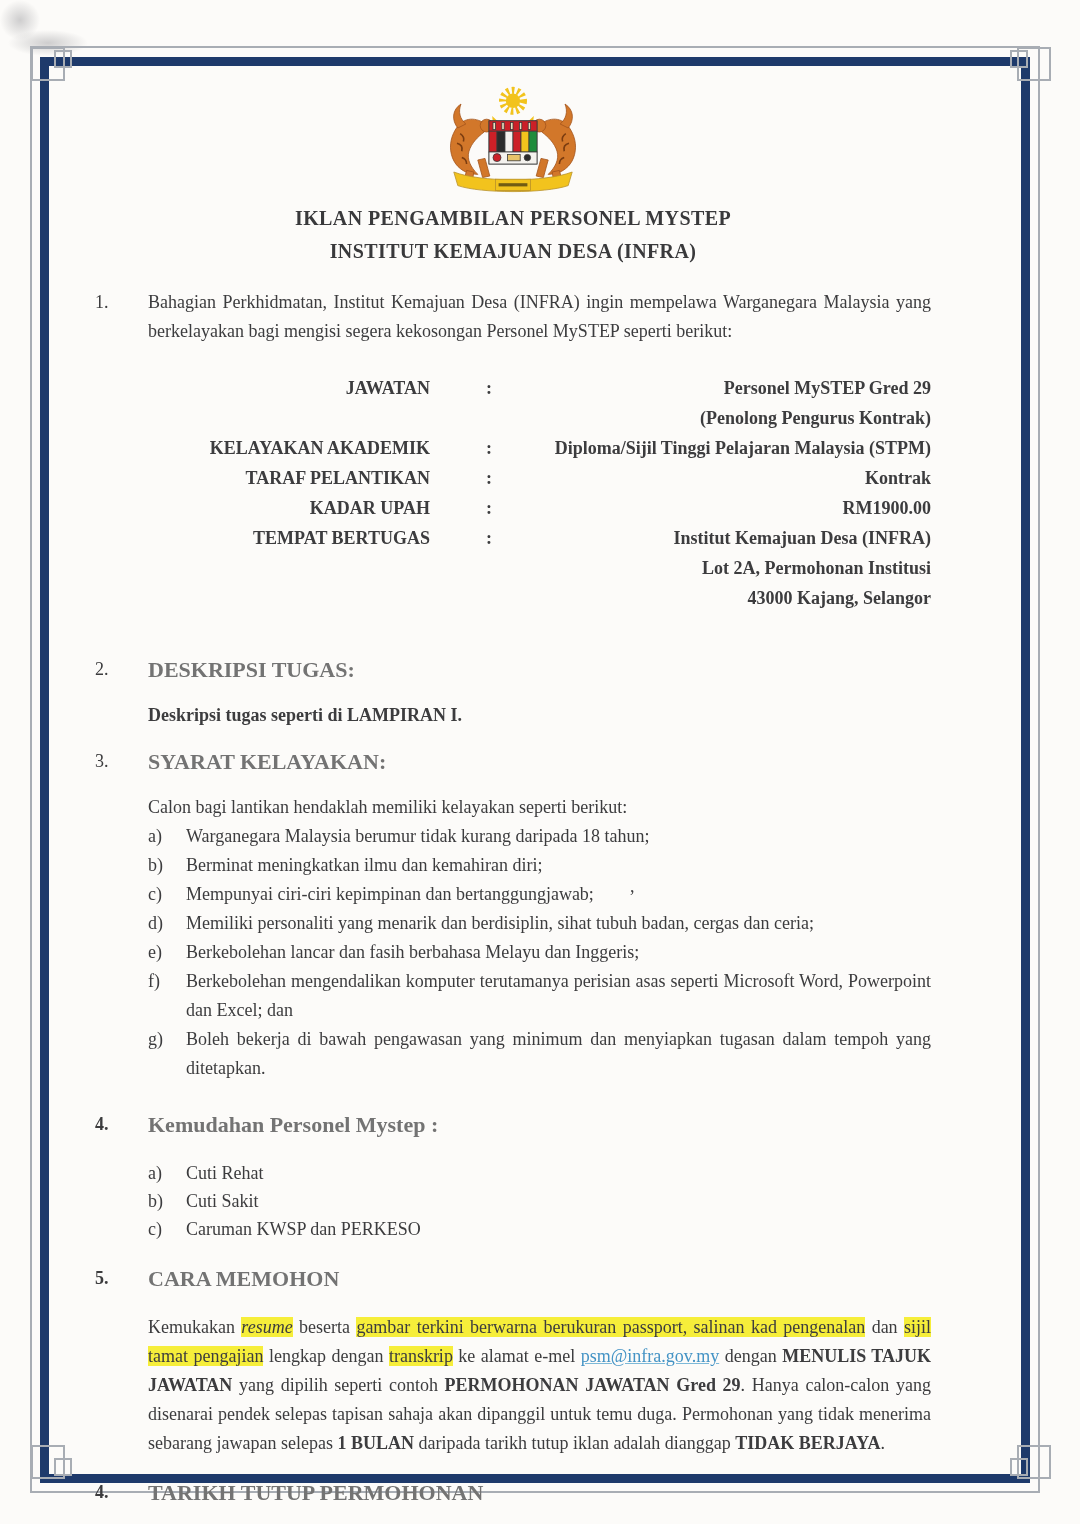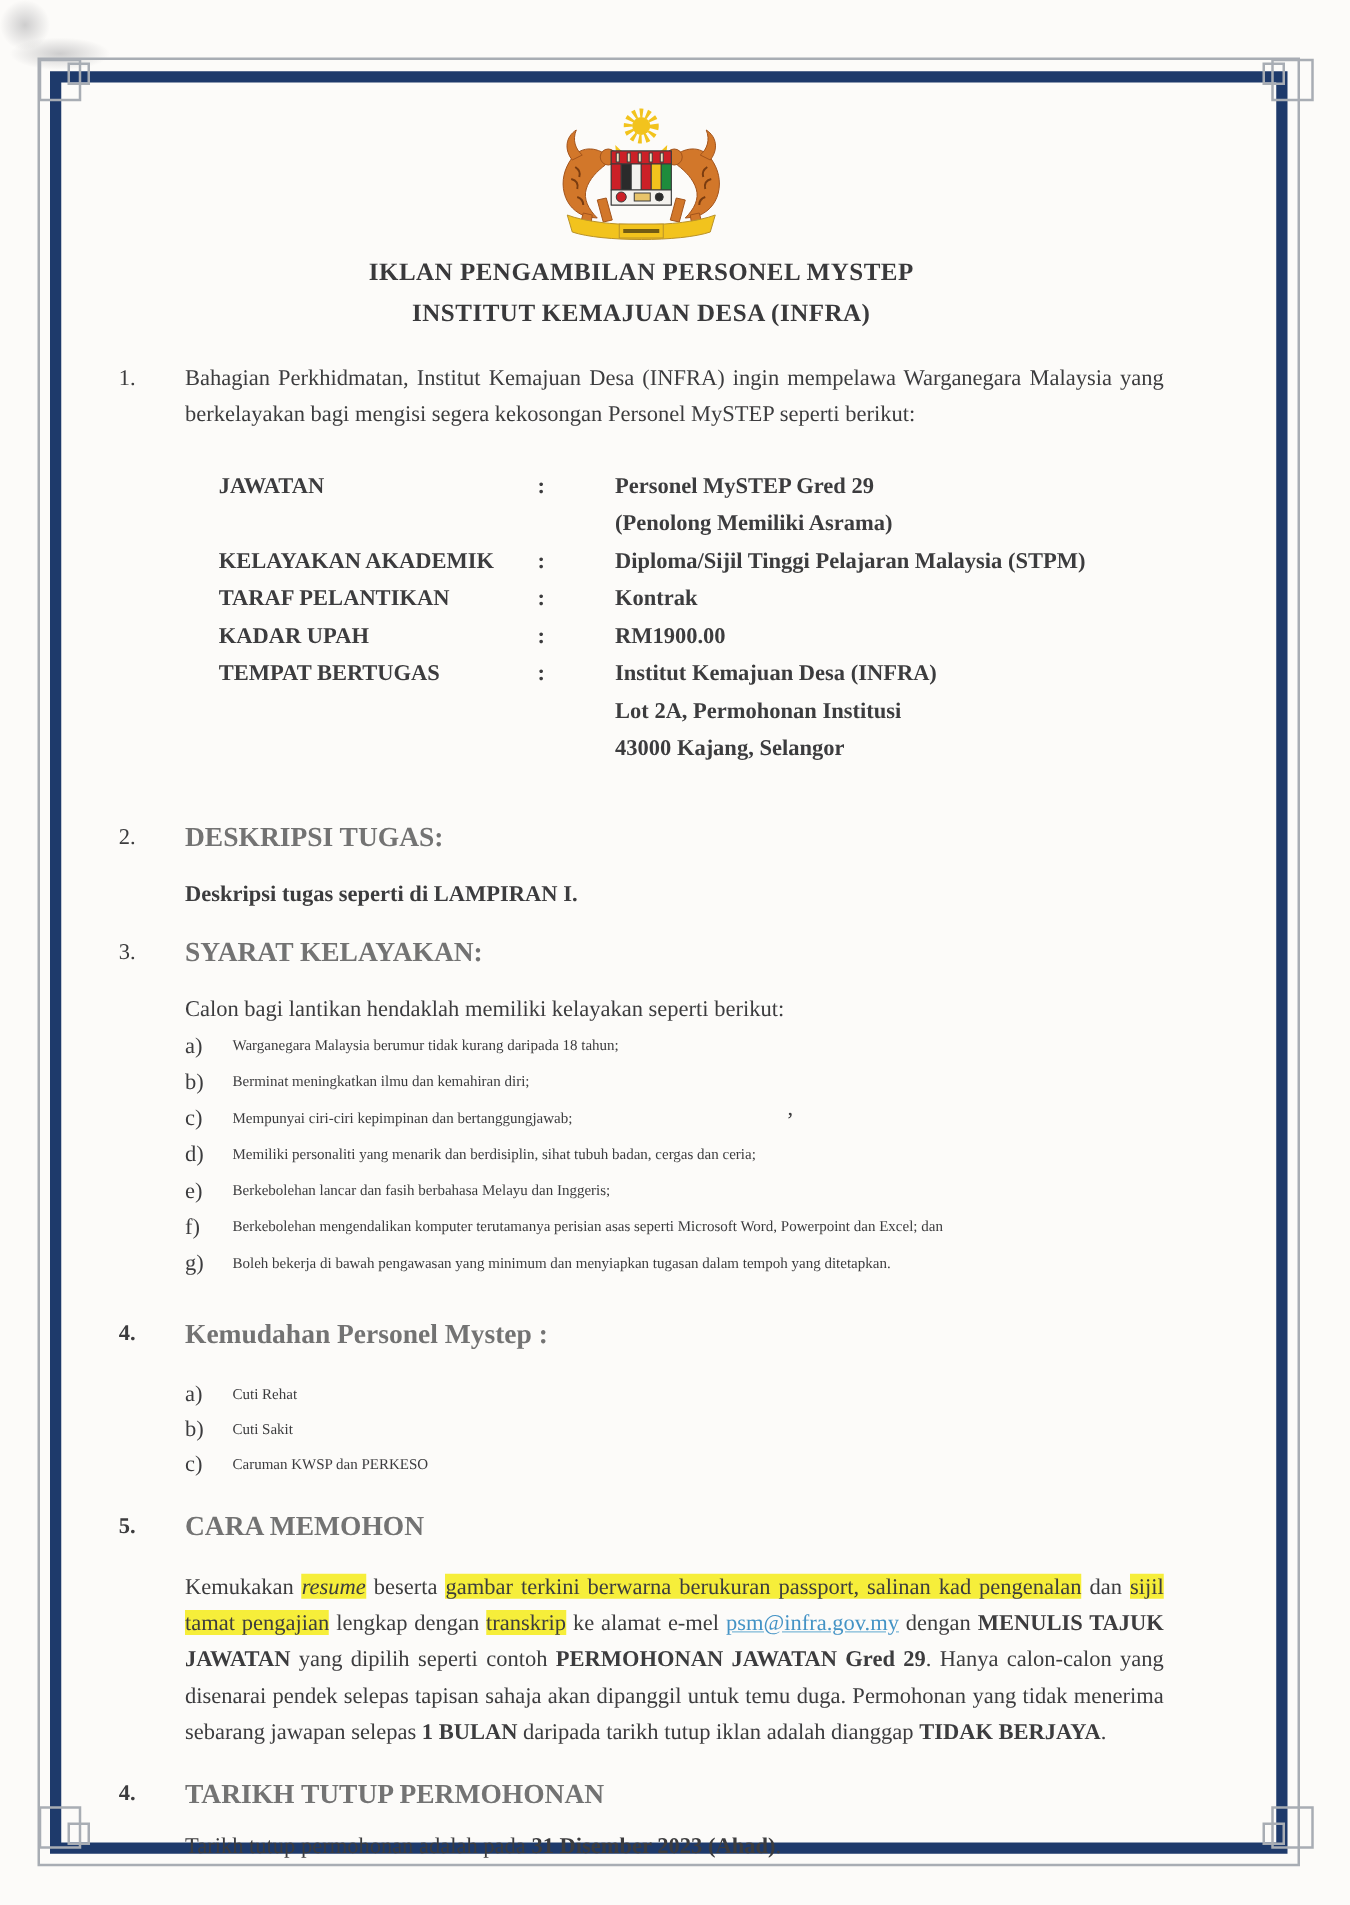--- a/index.html
+++ b/index.html
@@ -24,28 +24,28 @@
   .body-col{flex:1;min-width:0;}
   p,.para{margin:0;font-size:18px;line-height:29px;}
   .justify{text-align:justify;}
   .b{font-weight:bold;}
   .it{font-style:italic;}
   .hl{background:#f6ee3a;}
   .link{color:#4493c5;text-decoration:underline;text-decoration-color:#7db9d8;cursor:pointer;}
   .heading{font-weight:bold;font-size:22px;line-height:29px;color:#737373;}
   
   .jobtable{margin:27px 0 0 27px;font-weight:bold;font-size:18px;line-height:30px;}
-  .jrow{display:flex;}
+  .jrow{display:flex;text-align:right;}
   .jlabel{width:255px;flex-shrink:0;}
   .jcolon{width:62px;flex-shrink:0;}
   .jval{flex:1;}
   
   .litem{display:flex;}
   .lkey{width:38px;flex-shrink:0;font-size:18px;line-height:29px;}
-  .ltext{flex:1;font-size:12px;line-height:29px;}
+  .ltext{flex:1;font-size:18px;line-height:29px;}
   .loose .lkey,.loose .ltext{line-height:28px;}
   .stray{position:absolute;left:630px;top:876px;font-size:18px;color:#3c3c3e;}
   
   .mt-intro{margin-top:20px;}
   .mt-s2{margin-top:42px;}
   .mt-head-gap{margin-top:17px;}
   .mt-s4{margin-top:27px;}
   .mt-items4{margin-top:20px;}
   .mt-s5{margin-top:21px;}
   .mt-para5{margin-top:20px;}
@@ -141,21 +141,21 @@
 
     <div class="sec">
       <div class="num"></div>
       <div class="body-col">
         <div class="jobtable">
           <div class="jrow">
             <div class="jlabel">JAWATAN</div>
             <div class="jcolon">:</div>
             <div class="jval">
               <div>Personel MySTEP Gred 29</div>
-              <div>(Penolong Memiliki Asrama)</div>
+              <div>(Penolong Pengurus Kontrak)</div>
             </div>
           </div>
           <div class="jrow">
             <div class="jlabel">KELAYAKAN AKADEMIK</div>
             <div class="jcolon">:</div>
             <div class="jval">
               <div>Diploma/Sijil Tinggi Pelajaran Malaysia (STPM)</div>
             </div>
           </div>
           <div class="jrow">

